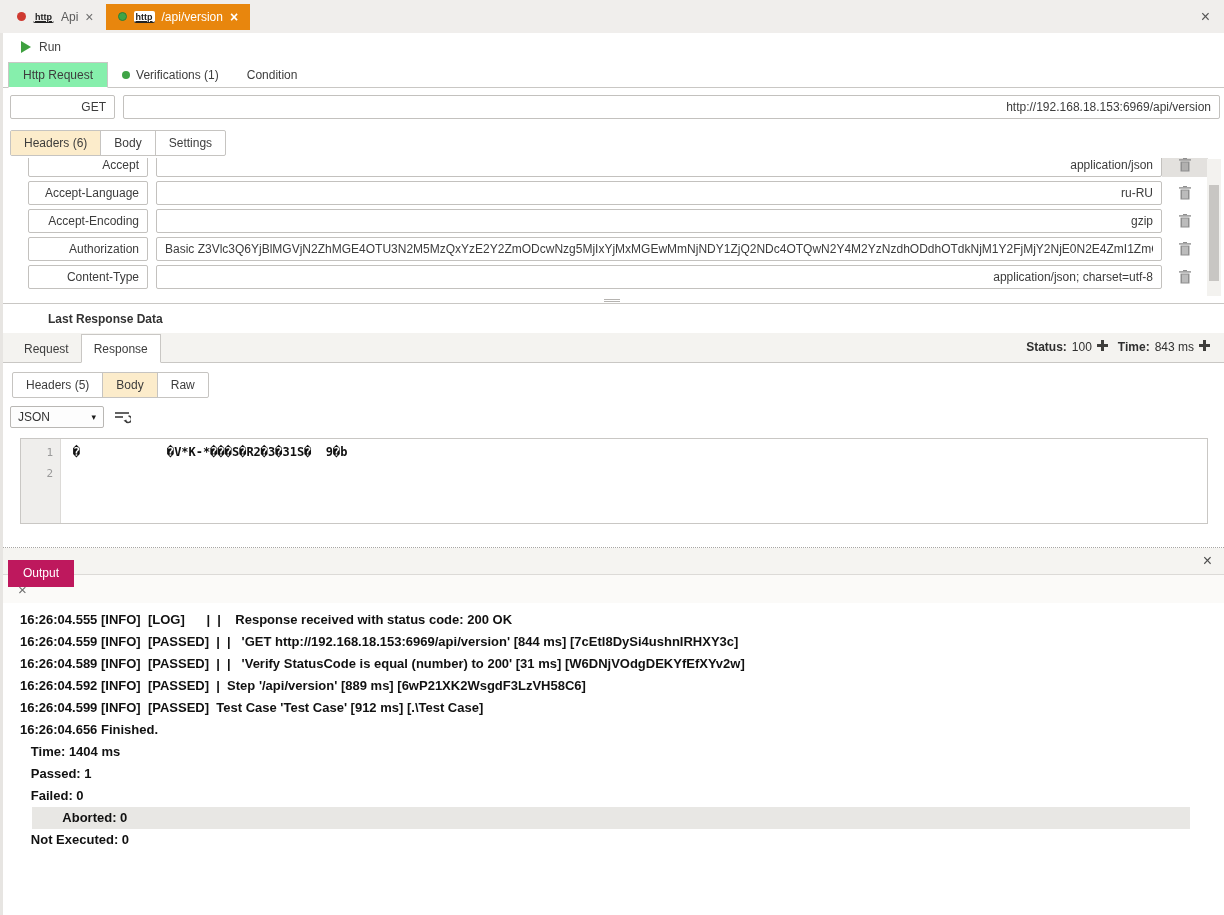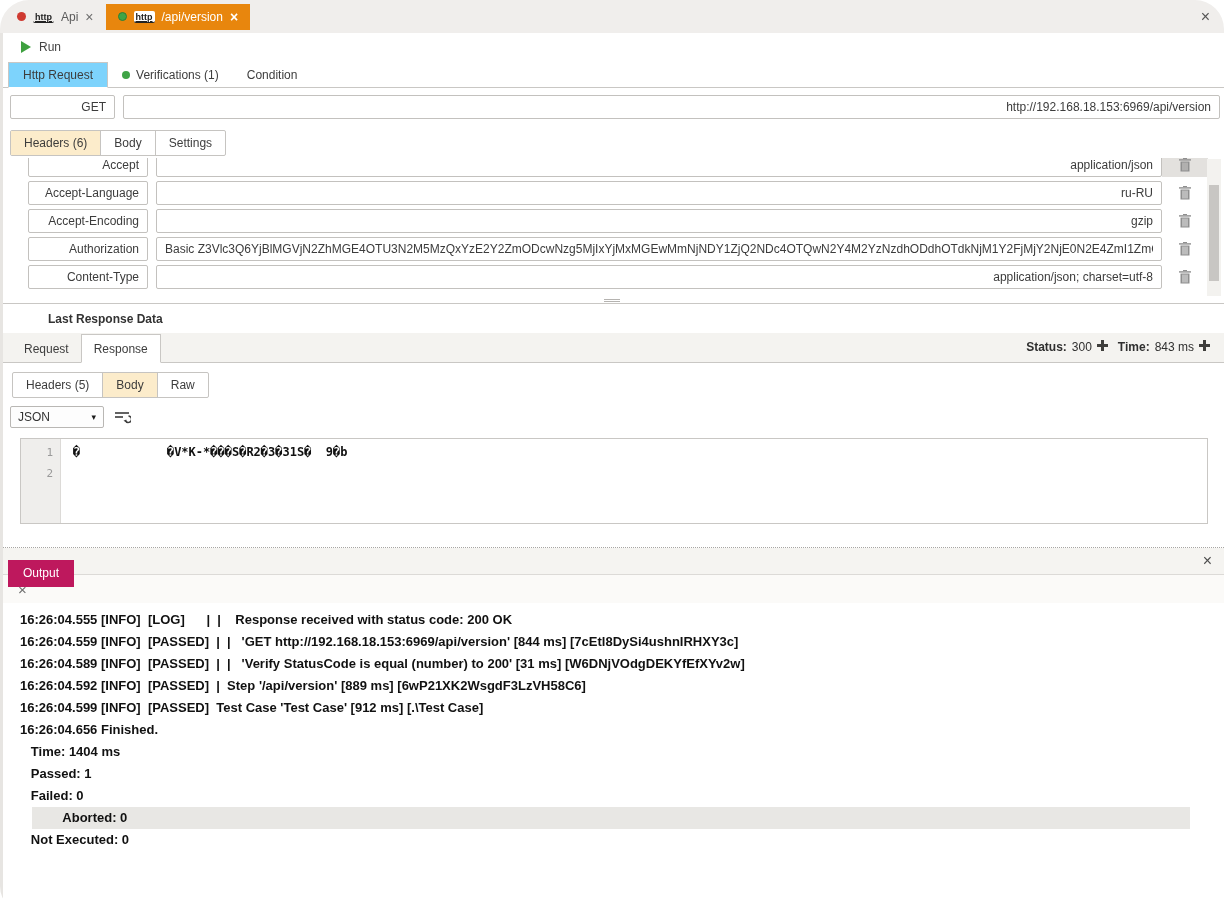--- a/index.html
+++ b/index.html
@@ -1,20 +1,20 @@
 <!DOCTYPE html>
 <html><head>
 <meta charset="utf-8">
 <style>
   * { margin:0; padding:0; box-sizing:border-box; }
   html,body { background:#fff; }
   .app {
     position:relative; width:1224px; height:915px; overflow:hidden;
     font-family:"Liberation Sans", sans-serif; font-size:12px; color:#3a3a3a;
-    background:#fff; margin:0 auto;border-radius:29px;
+    background:#fff; margin:0 auto;
   }
   .left-strip { position:absolute; left:0; top:33px; bottom:0; width:3px; background:#e7e5e2; }
 
   
   .doc-tabbar { height:33px; background:#f0eeec; display:flex; align-items:center; padding:0 8px 0 5px; }
   .doc-tab { height:26px; display:inline-flex; align-items:center; gap:7px; padding:0 12px; cursor:default; }
   .doc-tab .xmark { font-size:14px; line-height:1; }
   .doc-tab.inactive { color:#5a5a5a; }
   .doc-tab.inactive .xmark { color:#6d6d6d; }
   .doc-tab.active { background:#e8860d; color:#fff; }
@@ -29,21 +29,21 @@
   .win-close { color:#555; font-size:16px; padding:0 6px; cursor:default; }
 
   
   .run-row { height:28px; display:flex; align-items:center; gap:8px; padding-left:21px; background:#fff; }
   .play-icon { width:0; height:0; border-left:10px solid #3ea03f; border-top:6px solid transparent; border-bottom:6px solid transparent; }
   .run-label { color:#444; }
 
   
   .main-tabs { height:27px; border-bottom:1px solid #c9c7c4; display:flex; align-items:flex-end; padding-left:8px; }
   .mtab { height:26px; display:inline-flex; align-items:center; gap:6px; padding:0 14px; margin-bottom:-1px; color:#3d3d3d; }
-  .mtab.active { background:#7dd3fc; border:1px solid #c9c7c4; border-bottom:1px solid #fff; }
+  .mtab.active { background:#86efac; border:1px solid #c9c7c4; border-bottom:1px solid #fff; }
   .vdot { width:8px; height:8px; border-radius:50%; background:#3fa446; display:inline-block; }
 
   
   .url-row { display:flex; gap:8px; padding:7px 4px 0 10px; }
   .txt-input { height:24px; border:1px solid #c3c1be; border-radius:2px; background:#fff;
     font-family:"Liberation Sans", sans-serif; font-size:12px; color:#3c3c3c; padding:0 8px; outline:none;text-align:right; }
   .method-input { width:105px; }
   .url-input { flex:1; }
 
   
@@ -244,21 +244,21 @@
     </div>
 
   <div class="lrd-header">Last Response Data</div>
 
   <div class="resp-tabstrip">
     <div class="rtab">Request</div>
     <div class="rtab active">Response</div>
     <div class="strip-right">
       <span class="metric">
         <b>Status:</b>
-        <span>300</span>
+        <span>100</span>
         <span class="plus-icon"></span>
       </span>
       <span class="metric">
         <b>Time:</b>
         <span>843 ms</span>
         <span class="plus-icon"></span>
       </span>
     </div>
   </div>
 

